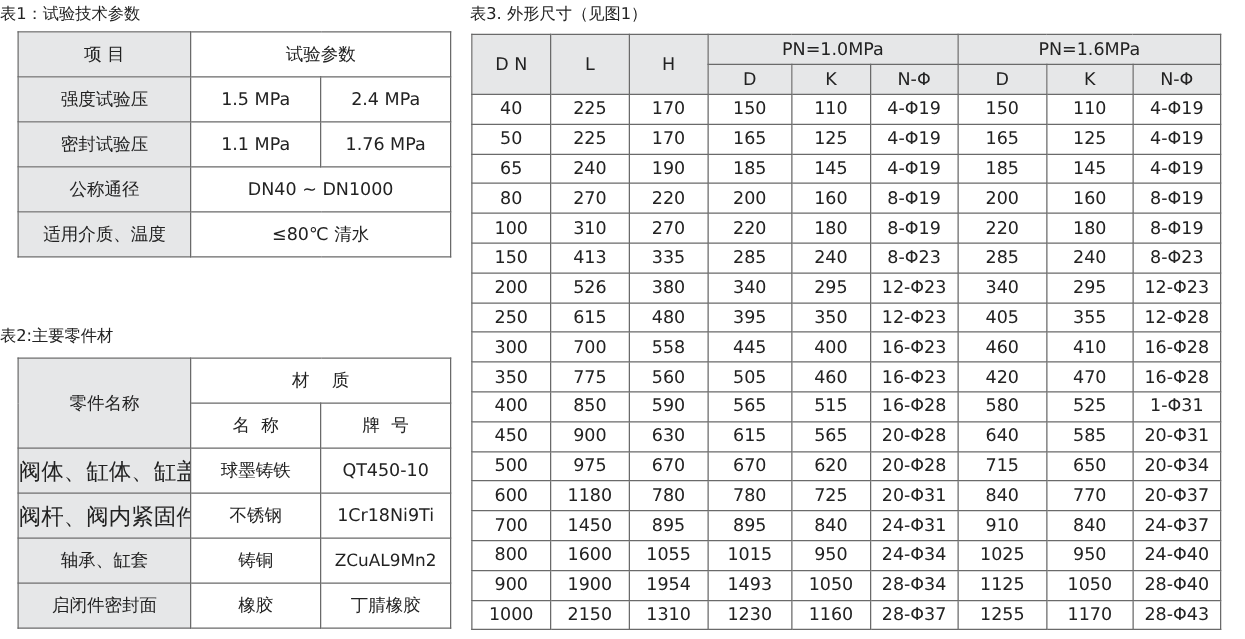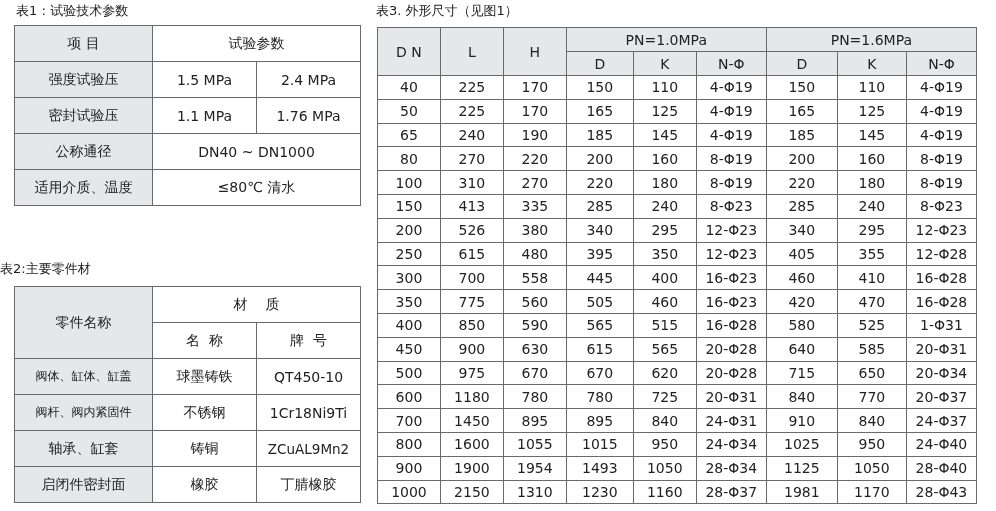--- a/index.html
+++ b/index.html
@@ -20,30 +20,30 @@
     padding: 0; font-weight: normal; white-space: nowrap; overflow: hidden;
   }
   .gray { background: #e6e7e8; }
 
   
   #t1 { left: 14px; top: 25px; width: 346px; }
   #t1 td { height: 35px; font-size: 14px; }
   
   #t2 { left: 14px; top: 286px; width: 346px; }
   #t2 td { height: 35px; font-size: 14px; margin-left: 24px; }
-  #t2 td.small { font-size: 12px; }
+  #t2 td.small { font-size: 18px; }
   
   #t3 { left: 377px; top: 27px; width: 600px; }
   #t3 th { height: 23px; font-size: 14px; }
   #t3 td { height: 22.8px; font-size: 14px; }
 </style>
 </head>
 <body>
 
-<div class="caption" style="left:0px; top:2px;margin-left:16px;">表1：试验技术参数</div>
+<div class="caption" style="left:0px; top:2px;">表1：试验技术参数</div>
 <table id="t1">
   <colgroup>
       <col style="width:138px">
       <col style="width:104px">
       <col style="width:104px">
     </colgroup>
   <tbody>
       <tr>
     <td class="gray">项  目</td>
     <td colspan="2">试验参数</td>
@@ -326,18 +326,18 @@
         <td>1050</td>
         <td>28-Φ40</td>
       </tr>
       <tr>
         <td>1000</td>
         <td>2150</td>
         <td>1310</td>
         <td>1230</td>
         <td>1160</td>
         <td>28-Φ37</td>
-        <td>1981</td>
+        <td>1255</td>
         <td>1170</td>
         <td>28-Φ43</td>
       </tr>
     </tbody>
 </table>
 
 </body></html>

